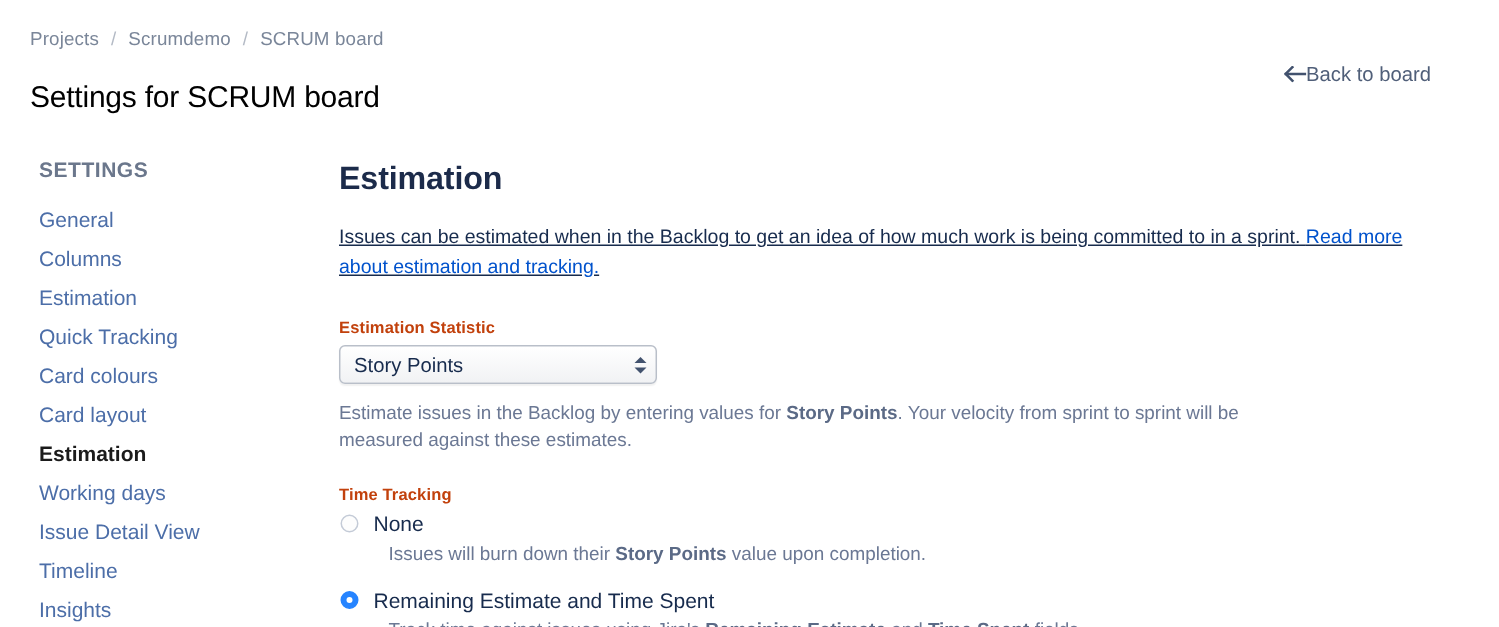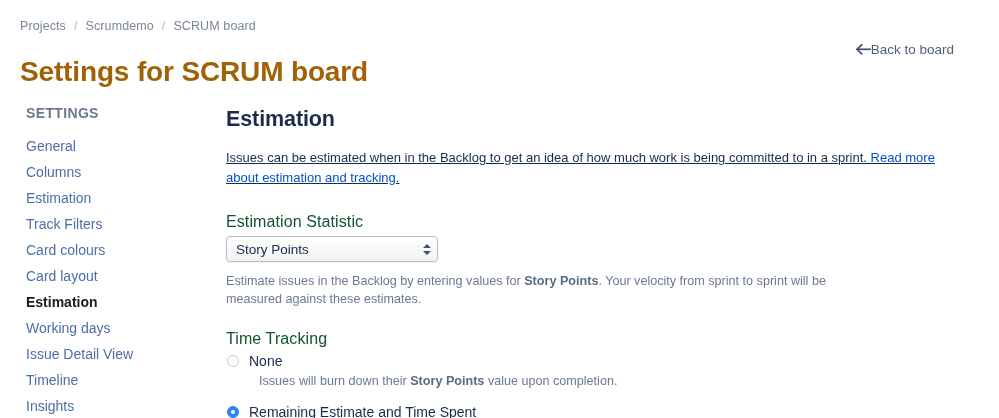--- a/index.html
+++ b/index.html
@@ -16,22 +16,22 @@
   .breadcrumb {
     position: absolute; left: 20px; top: 19px;
     font-size: 12.5px; color: #7a8699; letter-spacing: .1px;
     display: flex; align-items: center; gap: 0;
   }
   .crumb { color: #7a8699; text-decoration: none; white-space: nowrap; }
   .crumb-sep { color: #b3bac5; padding: 0 8px; }
 
   .page-title {
     position: absolute; left: 20px; top: 38px;
-    font-size: 28px; line-height: 29px; font-weight: 700;
-    color: #a16207; letter-spacing: -.15px; white-space: nowrap;
+    font-size: 20px; line-height: 29px; font-weight: 400;
+    color: #000000; letter-spacing: -.15px; white-space: nowrap;
   }
 
   .back-link {
     position: absolute; right: 3px; top: 42px;
     font-size: 13.5px; color: #505f79; text-decoration: none;
     display: flex; align-items: center; gap: 0; white-space: nowrap;
   }
   .back-arrow { display: inline-flex; align-items: center; color: #42526e; }
 
   
@@ -53,21 +53,21 @@
     font-size: 21.5px; line-height: 26px; font-weight: 600;
     color: #1c2b4a; letter-spacing: -.1px; margin: 0 0 16px 0;
   }
   .intro {
     font-size: 13px; line-height: 19.5px; color: #172b4d;
     margin: 0 0 26px 0; max-width: 772px; text-decoration: underline;
   }
   .link { color: #0052cc; text-decoration: none; }
 
   .field-label {
-    font-size: 16px; font-weight: 400; color: #14532d;
+    font-size: 11px; font-weight: 700; color: #c2410c;
     letter-spacing: .1px; margin-bottom: 5px;
   }
 
   .select-wrap { position: relative; width: 212px; height: 26px; margin-bottom: 10px; }
   .select-box {
     width: 212px; height: 26px;
     border: 1px solid #b9bfc9; border-radius: 4px;
     background: linear-gradient(#ffffff, #f1f2f4);
     box-shadow: 0 1px 1px rgba(0,0,0,.06);
     font-size: 13.5px; color: #172b4d;
@@ -131,21 +131,21 @@
     </span>
     <span>Back to board</span>
   </a>
 
   <aside class="sidebar">
     <div class="sidebar-head">SETTINGS</div>
     <div class="sidebar-list">
       <a class="sidebar-item" href="#">General</a>
       <a class="sidebar-item" href="#">Columns</a>
       <a class="sidebar-item" href="#">Estimation</a>
-      <a class="sidebar-item" href="#">Track Filters</a>
+      <a class="sidebar-item" href="#">Quick Tracking</a>
       <a class="sidebar-item" href="#">Card colours</a>
       <a class="sidebar-item" href="#">Card layout</a>
       <a class="sidebar-item active" href="#">Estimation</a>
       <a class="sidebar-item" href="#">Working days</a>
       <a class="sidebar-item" href="#">Issue Detail View</a>
       <a class="sidebar-item" href="#">Timeline</a>
       <a class="sidebar-item" href="#">Insights</a>
     </div>
   </aside>
 

